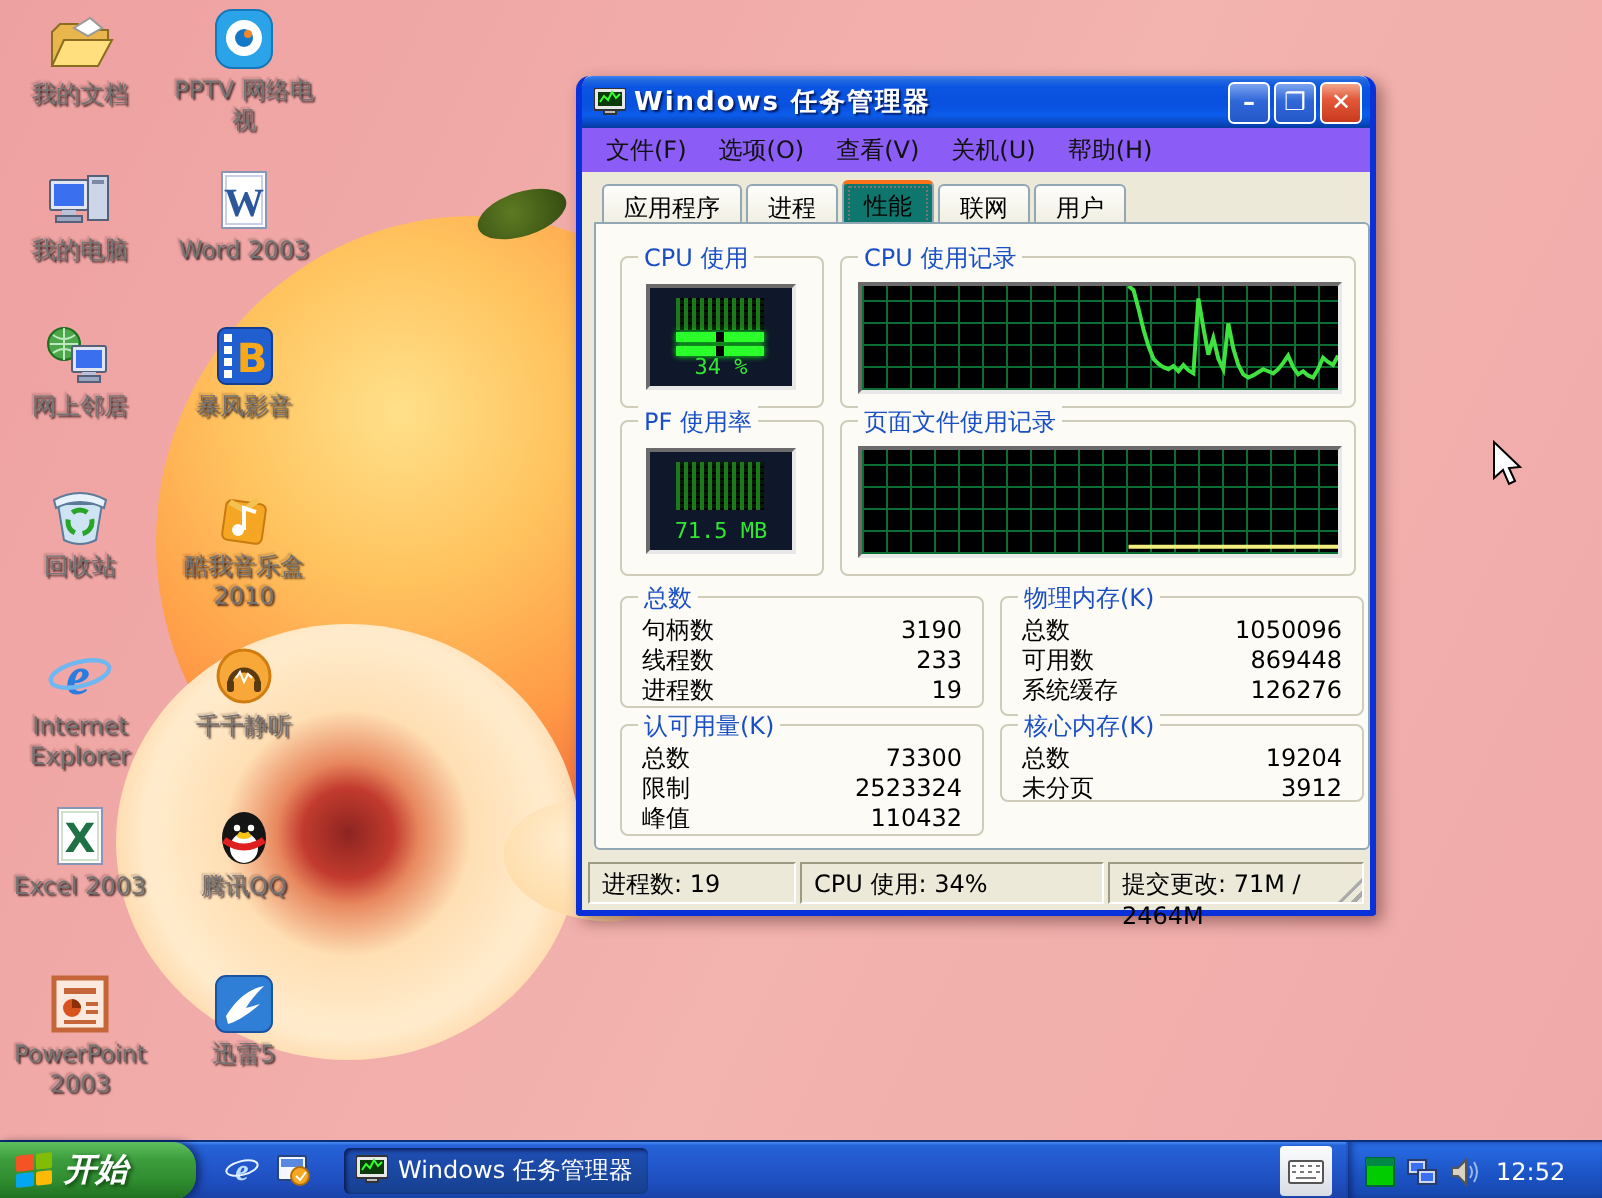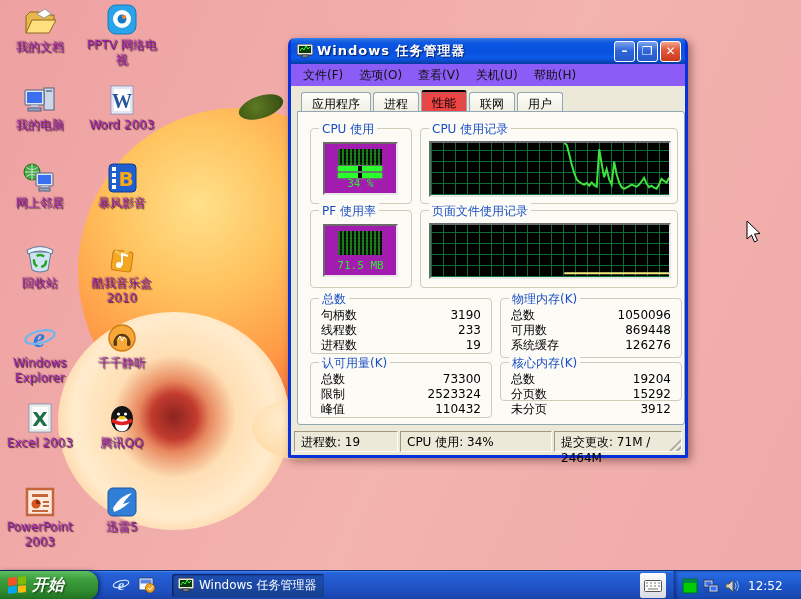--- a/index.html
+++ b/index.html
@@ -11,21 +11,21 @@
   .peach-big { position:absolute; left:78px; top:108px; width:318px; height:326px; border-radius:50%;
     background:radial-gradient(circle at 38% 30%, #ffe08a 0%, #ffc35e 28%, #ff9a46 55%, #ec5f3a 80%, #d8473a 100%); }
   .peach-leaf { position:absolute; left:238px; top:96px; width:46px; height:22px; border-radius:50% 50% 50% 50%;
     background:radial-gradient(circle at 40% 40%, #5d7a22, #31490f); transform:rotate(-18deg); }
   .peach-cut { position:absolute; left:58px; top:312px; width:232px; height:218px; border-radius:50%;
     background:radial-gradient(circle at 50% 48%, #8c2420 0%, #c23b2e 14%, #e8885f 22%, #ffdfb4 38%, #ffeccd 62%, #ffc98e 84%, #f2846a 94%, #e05a4a 100%); }
   .peach-wedge { position:absolute; left:252px; top:400px; width:90px; height:60px; border-radius:60% 40% 55% 45%;
     background:radial-gradient(circle at 30% 40%, #ffeccd 0%, #ffd9a2 60%, #ef7a55 100%); transform:rotate(14deg); }
 
   
-  .dicon { position:absolute; text-align:center; color:#a21caf; cursor:default; }
+  .dicon { position:absolute; text-align:center; color:#737373; cursor:default; }
   .dicon .glyph { width:34px; height:32px; margin:0 auto 2px; display:block; }
   .dicon .lbl { font-size:12px; line-height:15px; text-shadow:1px 1px 1px rgba(40,20,20,.85), -1px -1px 1px rgba(40,20,20,.25); }
   .c1 { left:6px; width:68px; } .c2 { left:84px; width:76px; }
 
   
   .win { position:absolute; left:288px; top:38px; width:400px; height:420px;
     border:3px solid #0831d9; border-top:none; border-radius:7px 7px 2px 2px;
     background:#ece9d8; box-shadow:3px 3px 8px rgba(60,20,20,.45); }
   .titlebar { height:26px; border-radius:5px 5px 0 0; display:flex; align-items:center; padding:0 4px;
     background:linear-gradient(180deg,#3b83f2 0%,#2268e0 8%,#0a55e2 22%,#0951df 55%,#0c5ceb 75%,#0846bd 92%,#063a9e 100%); }
@@ -36,31 +36,31 @@
     color:#fff; font-size:12px; font-weight:bold; line-height:18px; text-align:center;
     background:linear-gradient(180deg,#7ba4ef 0%,#3067d8 45%,#2458c8 100%); }
   .winbtn.close { background:linear-gradient(180deg,#f2a68c 0%,#e4593a 40%,#c83a1e 100%); }
 
   .menubar { height:22px; display:flex; align-items:center; background:#8b5cf6; padding-left:4px; }
   .menubar span { padding:2px 8px; color:#111; }
 
   .tabs { position:absolute; left:10px; top:54px; display:flex; }
   .tab { padding:3px 10px 2px; margin-right:2px; border:1px solid #91a7b4; border-bottom:none;
     border-radius:3px 3px 0 0; background:linear-gradient(#fdfdfb,#ece9d8); color:#000; }
-  .tab.active { background:#ef4444; position:relative; top:-2px; padding-bottom:5px;
-    border-top:2px solid #000000; outline:1px dotted #777; outline-offset:-4px; }
+  .tab.active { background:#0f766e; position:relative; top:-2px; padding-bottom:5px;
+    border-top:2px solid #f97316; outline:1px dotted #777; outline-offset:-4px; }
 
   .tabpanel { position:absolute; left:6px; top:73px; width:388px; height:314px; background:#fcfbf6;
     border:1px solid #91a7b4; border-radius:0 3px 3px 3px; }
 
   .gbox { position:absolute; border:1px solid #cfccba; border-radius:4px; }
   .gbox .gtitle { position:absolute; top:-8px; left:8px; background:#fcfbf6; padding:0 3px;
     color:#1a4fc4; font-size:12px; white-space:nowrap; }
 
-  .led { position:absolute; left:12px; top:13px; width:75px; height:53px; background:#a21caf;
+  .led { position:absolute; left:12px; top:13px; width:75px; height:53px; background:#0f172a;
     border:2px solid; border-color:#6b6b6b #e8e8e8 #e8e8e8 #6b6b6b; }
   .led .dim { position:absolute; left:13px; top:5px; width:44px; background-color:#031b03;
     background-image:repeating-linear-gradient(90deg,#1c7a1c 0 2px,transparent 2px 4px),
                      repeating-linear-gradient(0deg,#000 0 1px,transparent 1px 3px); }
   .led .lit { position:absolute; left:13px; width:44px;
     background:linear-gradient(90deg,#2bff2b 0 20px,#000 20px 24px,#2bff2b 24px);
     box-shadow:0 0 3px #1f1; }
   .led .val { position:absolute; left:0; right:0; bottom:3px; text-align:center; color:#30e830;
     font-family:"DejaVu Sans Mono","Liberation Mono",monospace; font-size:11px; }
 
@@ -187,21 +187,21 @@
       <circle cx="14" cy="22" r="3" fill="#fff"></circle>
       <path d="M17 22 V11 l6 2" stroke="#fff" stroke-width="2" fill="none"></path>
     </svg>
   <div class="lbl">酷我音乐盒 2010</div>
 </div>
 <div class="dicon c1" style="top:322px">
   <svg class="glyph" viewBox="0 0 34 30">
       <text x="16" y="24" font-size="27" font-style="italic" font-weight="bold" fill="#2a7de0" text-anchor="middle" font-family="serif">e</text>
       <ellipse cx="17" cy="14" rx="15" ry="6" fill="none" stroke="#6fb7f0" stroke-width="2.2" transform="rotate(-14 17 14)"></ellipse>
     </svg>
-  <div class="lbl">Windows Explorer</div>
+  <div class="lbl">Internet Explorer</div>
 </div>
 <div class="dicon c2" style="top:322px">
   <svg class="glyph" viewBox="0 0 34 30">
       <circle cx="17" cy="15" r="13" fill="#f7a838" stroke="#d07c10" stroke-width="1.5"></circle>
       <path d="M10 19 a7 7 0 0 1 14 0" stroke="#5a3a10" stroke-width="2.5" fill="none"></path>
       <rect x="8.5" y="17" width="3.5" height="6" rx="1.5" fill="#5a3a10"></rect>
       <rect x="22" y="17" width="3.5" height="6" rx="1.5" fill="#5a3a10"></rect>
       <path d="M13 16 l2-3 2 5 2-4 2 2" stroke="#fff" fill="none"></path>
     </svg>
   <div class="lbl">千千静听</div>
@@ -366,24 +366,20 @@
           </div>
       </div>
     </div>
 
     <div class="gbox" style="left:202px;top:250px;width:182px;height:39px">
       <span class="gtitle">核心内存(K)</span>
       <div class="grows">
         <div class="grow">
             <span>总数</span>
             <span>19204</span>
-          </div>
-        <div class="grow">
-            <span>分页数</span>
-            <span>15292</span>
           </div>
         <div class="grow">
             <span>未分页</span>
             <span>3912</span>
           </div>
       </div>
     </div>
   </div>
 
   <div class="statusbar">

